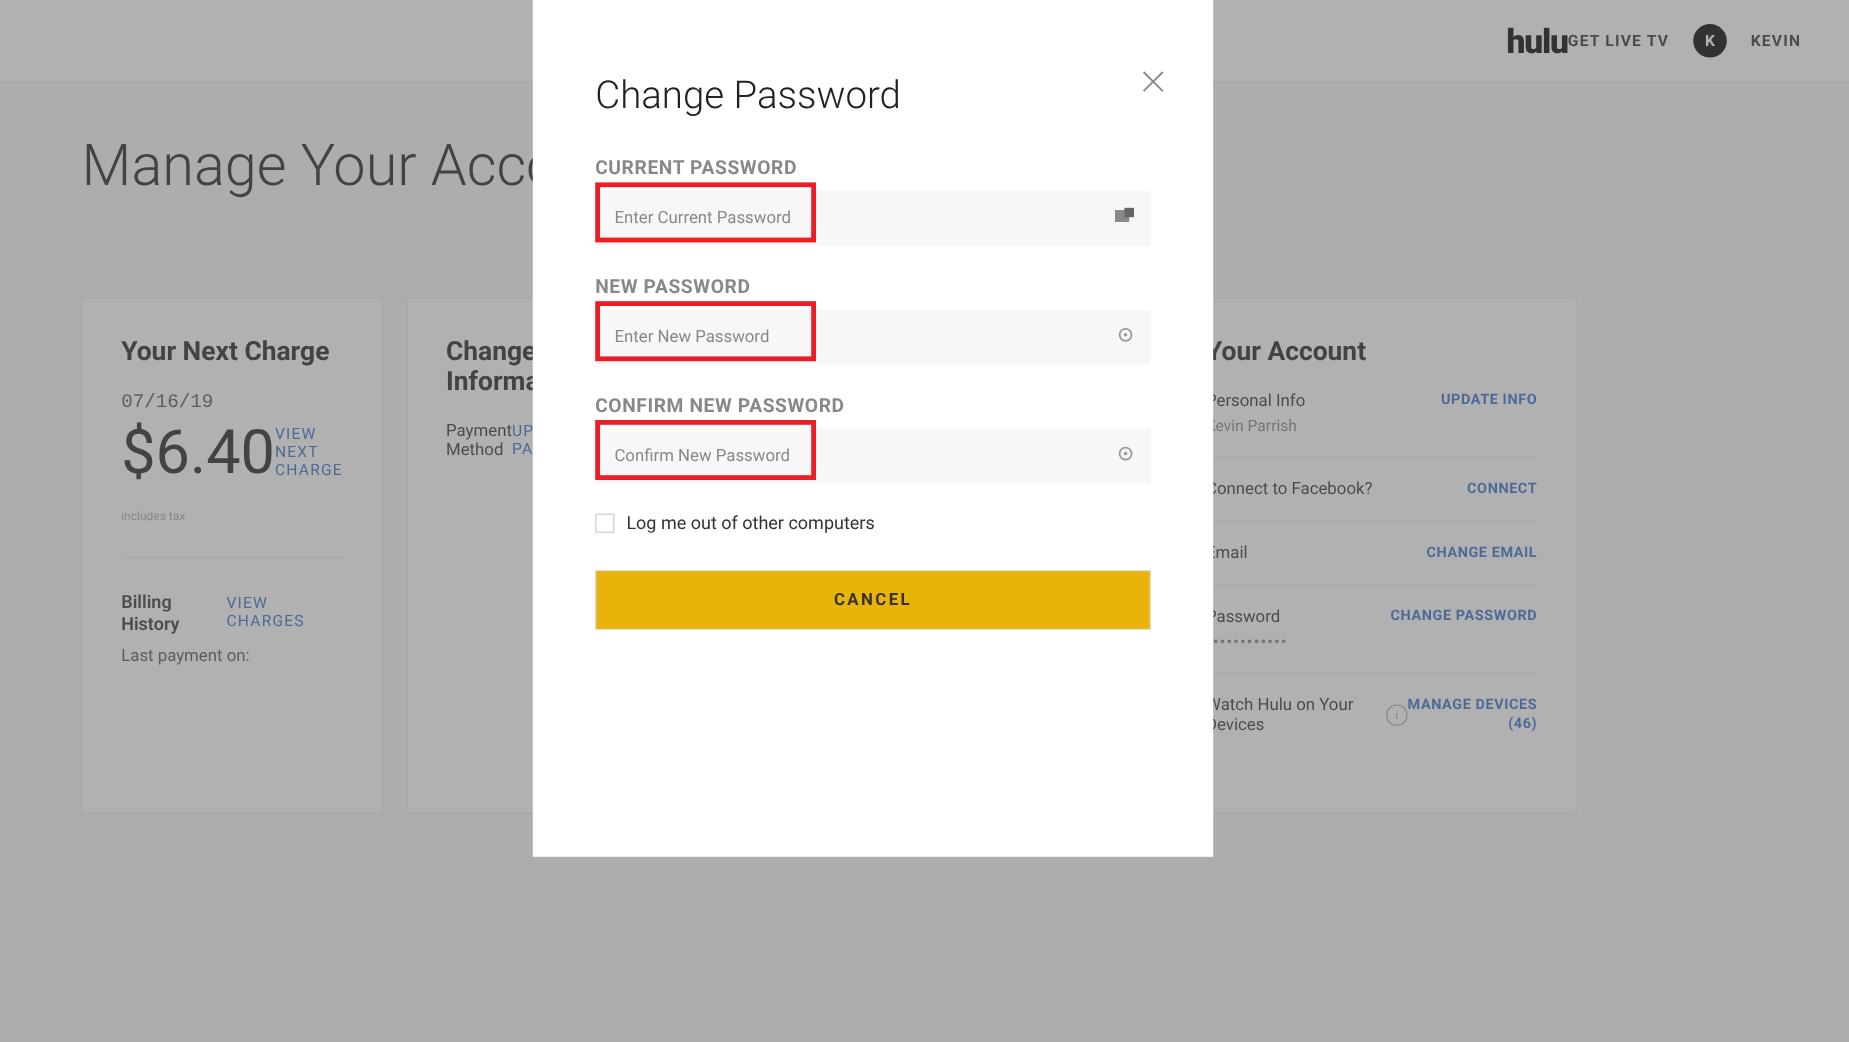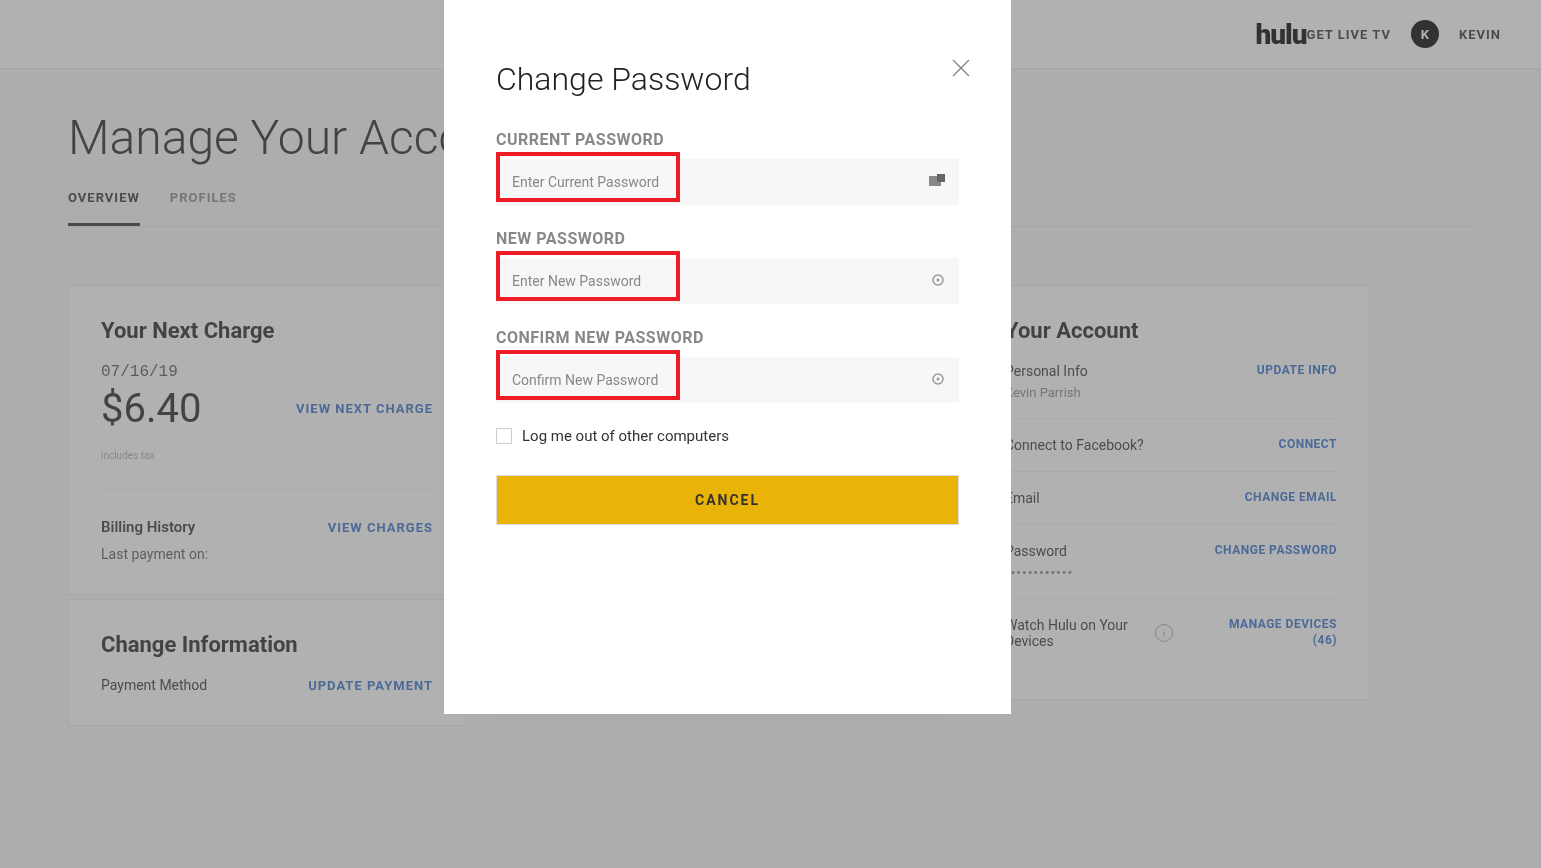--- a/index.html
+++ b/index.html
@@ -93,22 +93,22 @@
       color: #333;
       border-bottom: 3px solid #333;
     }
     .content {
       padding: 58px 68px;
       display: flex;
       gap: 28px;
     }
     .col {
       display: flex;
-      flex-direction: column;
-      gap: 4px;
+      flex-direction: row;
+      gap: 20px;
     }
     .col-left { width: 398px; }
     .col-mid { width: 450px; }
     .col-right { width: 398px; }
     .card {
       background: #fff;
       border: 1px solid #eaeaea;
       padding: 32px;
     }
     .card h2 {
@@ -117,32 +117,32 @@
       color: #222;
       margin-bottom: 20px;
     }
     .charge-date {
       font-size: 16px;
       color: #555;
       margin-bottom: 4px;
       font-family: Liberation Mono, monospace;
     }
     .charge-amount {
-      font-size: 40px;
+      font-size: 51px;
       font-weight: 400;
       color: #222;
     }
     .row {
       display: flex;
       justify-content: space-between;
       align-items: center;
     }
     .link {
       font-size: 13px;
-      font-weight: 700;
+      font-weight: 400;
       letter-spacing: 1px;
       color: #3370cc;
     }
     .tax-note {
       font-size: 10px;
       color: #aaa;
       margin-top: 18px;
     }
     .divider {
       border-top: 1px solid #eee;
@@ -340,24 +340,20 @@
   <div class="logo">hulu</div>
   <div class="header-right">
     <span class="live-tv">GET LIVE TV</span>
     <span class="avatar">K</span>
     <span class="username">KEVIN</span>
   </div>
 </div>
 
 <div class="page-title-area">
   <h1 class="page-title">Manage Your Account</h1>
-  <div class="tabs">
-    <div class="tab active">OVERVIEW</div>
-    <div class="tab">PROFILES</div>
-  </div>
 </div>
 
 <div class="content">
 
   <div class="col col-left">
     <div class="card">
       <h2>Your Next Charge</h2>
       <div class="charge-date">07/16/19</div>
       <div class="row">
         <div class="charge-amount">$6.40</div>

